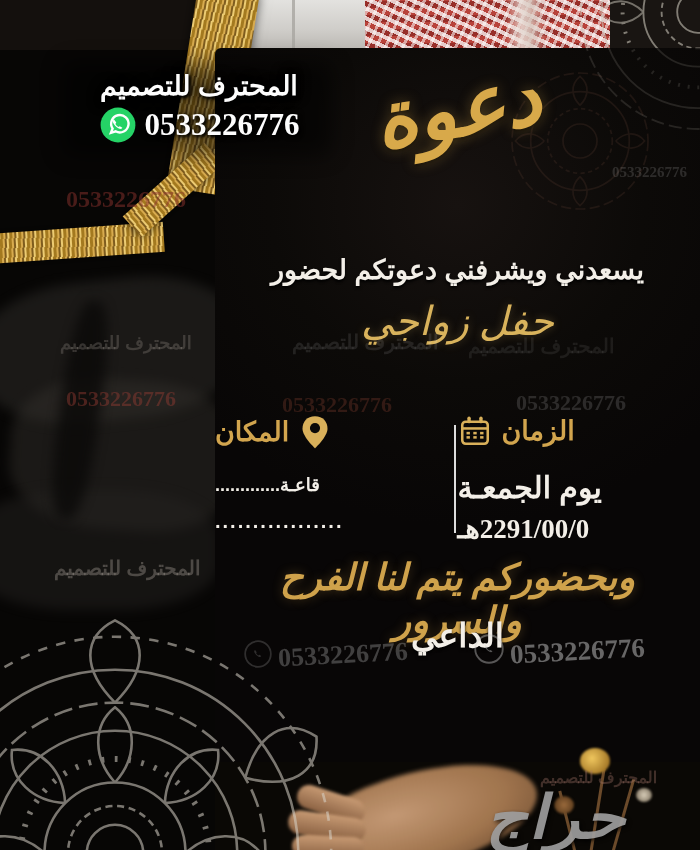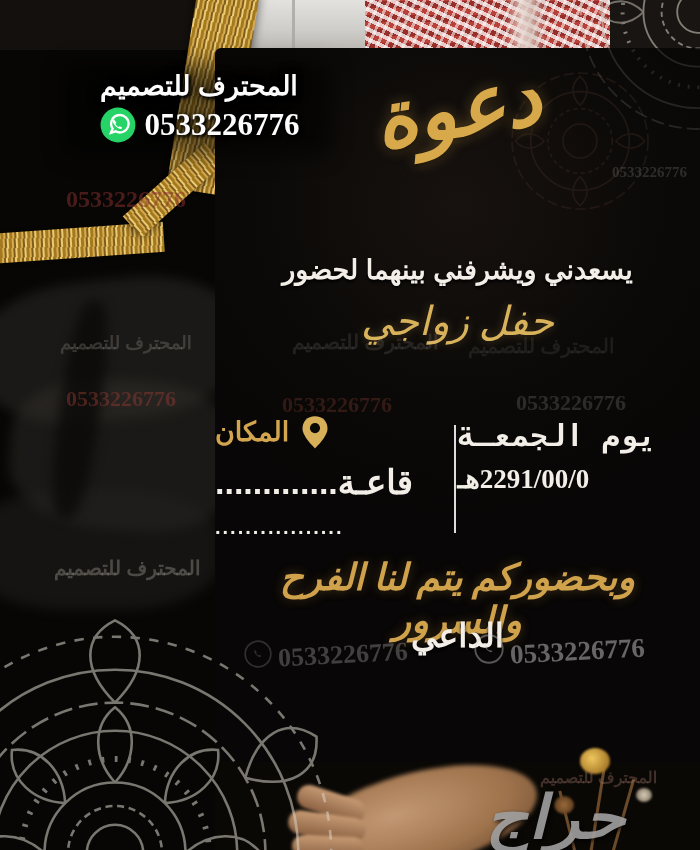--- a/index.html
+++ b/index.html
@@ -56,23 +56,23 @@
   .intro{top:206px;font-size:27px;font-weight:bold;letter-spacing:1px;
      text-shadow:0 2px 3px #000;}
   .event{top:250px;font-size:40px;font-weight:normal;font-style:italic;color:#d9b35c;
      font-family:"Liberation Serif",serif;text-shadow:0 0 10px rgba(217,179,92,.3);}
   .dinner{top:318px;font-size:25px;font-weight:bold;text-shadow:0 2px 3px #000;}
 
   .cols{position:absolute;top:362px;left:0;width:100%;height:130px;display:flex;direction:rtl;}
   .col{flex:1;display:flex;flex-direction:column;align-items:flex-end;gap:8px;padding-top:4px;}
   .lblrow{display:flex;align-items:center;gap:10px;font-size:27px;font-weight:bold;}
   .divider{position:absolute;top:15px;left:239px;width:2px;height:108px;background:#e9e9e9;opacity:.95;}
-  .day{font-size:30px;font-weight:bold;margin-top:4px;font-family:Liberation Mono, monospace;}
+  .day{font-size:30px;font-weight:bold;margin-top:14px;}
   .hdate{font-size:27px;font-weight:bold;font-family:"Liberation Serif",serif;}
-  .hall{font-size:34px;font-weight:bold;margin-top:4px;letter-spacing:1px;}
+  .hall{font-size:18px;font-weight:bold;margin-top:16px;letter-spacing:1px;}
   .dots{font-size:20px;font-weight:bold;letter-spacing:2px;margin-top:6px;}
 
   .closing{top:508px;font-size:37px;font-weight:bold;font-style:italic;color:#cfa24b;
      font-family:"Liberation Serif",serif;text-shadow:0 0 12px rgba(207,162,75,.3);}
   .hostlbl{top:568px;font-size:33px;font-weight:bold;text-shadow:0 2px 3px #000;}
   .hostname{top:628px;font-size:35px;font-weight:bold;color:#d2a54e;
      font-family:"Liberation Serif",serif;text-shadow:0 2px 4px #000;}
 
   
   .bottom-strip{left:215px;top:762px;width:485px;height:88px;background:#0a0805;}
@@ -163,26 +163,43 @@
             <circle r="58"></circle>
           <circle r="80" stroke-dasharray="12 5"></circle>
           <path d="M0,-42 C10,-52 12,-66 0,-76 C-12,-66 -10,-52 0,-42"></path>
           <path d="M0,-42 C10,-52 12,-66 0,-76 C-12,-66 -10,-52 0,-42" transform="rotate(90)"></path>
           <path d="M0,-42 C10,-52 12,-66 0,-76 C-12,-66 -10,-52 0,-42" transform="rotate(180)"></path>
           <path d="M0,-42 C10,-52 12,-66 0,-76 C-12,-66 -10,-52 0,-42" transform="rotate(270)"></path>
         </g>
       </svg>
 
       <div class="c title">دعوة</div>
-      <div class="c intro white">يسعدني ويشرفني بينهما لحضور</div>
+      <div class="c intro white">يسعدني ويشرفني دعوتكم لحضور</div>
       <div class="c event">حفل زواجي</div>
 
       <div class="cols">
 
         <div class="col">
+          <div class="lblrow">
+            <span class="gold">الزمان</span>
+            <svg width="34" height="34" viewBox="0 0 40 40">
+              <rect x="5" y="9" width="30" height="26" rx="4" fill="none" stroke="#d9b05a" stroke-width="3"></rect>
+              <line x1="5" y1="17" x2="35" y2="17" stroke="#d9b05a" stroke-width="3"></line>
+              <rect x="11" y="3" width="4" height="8" rx="2" fill="#d9b05a"></rect>
+              <rect x="25" y="3" width="4" height="8" rx="2" fill="#d9b05a"></rect>
+              <g fill="#d9b05a">
+                <rect x="10" y="21" width="4" height="3"></rect>
+                  <rect x="18" y="21" width="4" height="3"></rect>
+                  <rect x="26" y="21" width="4" height="3"></rect>
+                <rect x="10" y="26" width="4" height="3"></rect>
+                  <rect x="18" y="26" width="4" height="3"></rect>
+                  <rect x="26" y="26" width="4" height="3"></rect>
+              </g>
+            </svg>
+          </div>
           <div class="day white">يوم الجمعـة</div>
           <div class="hdate white">2291/00/0هـ</div>
         </div>
         <div class="divider"></div>
 
         <div class="col">
           <div class="lblrow">
             <svg width="32" height="36" viewBox="0 0 40 46">
               <path d="M20 3 C30 3 36 10 36 19 C36 29 20 44 20 44 C20 44 4 29 4 19 C4 10 10 3 20 3 Z" fill="#d9b05a"></path>
               <circle cx="20" cy="18" r="6.5" fill="#0b0908"></circle>

